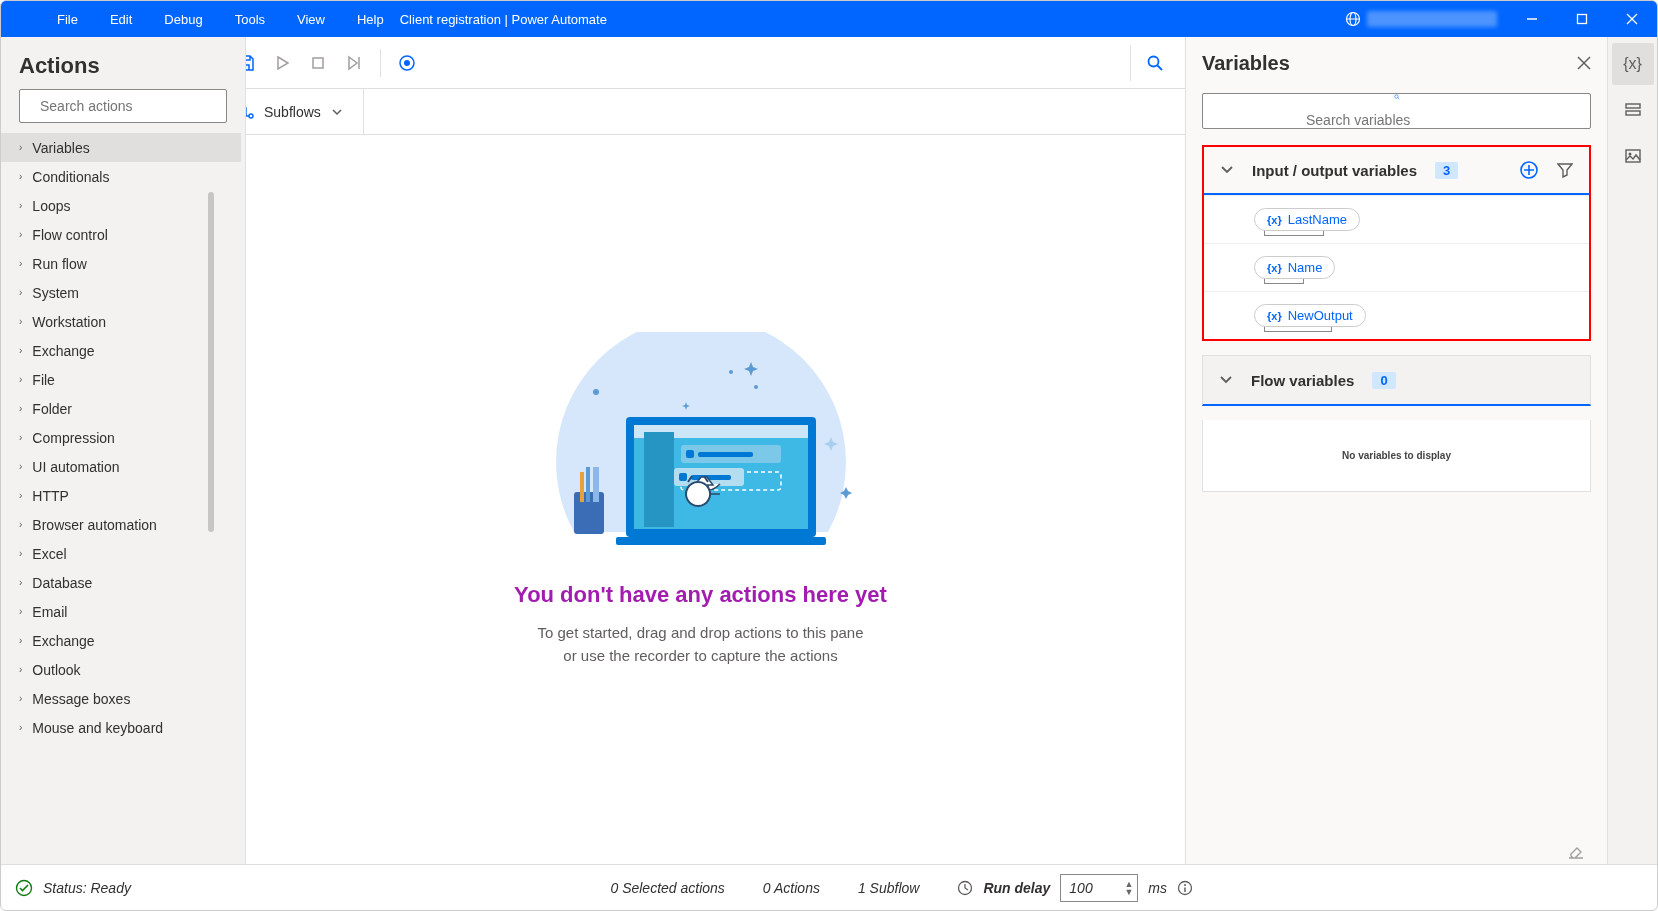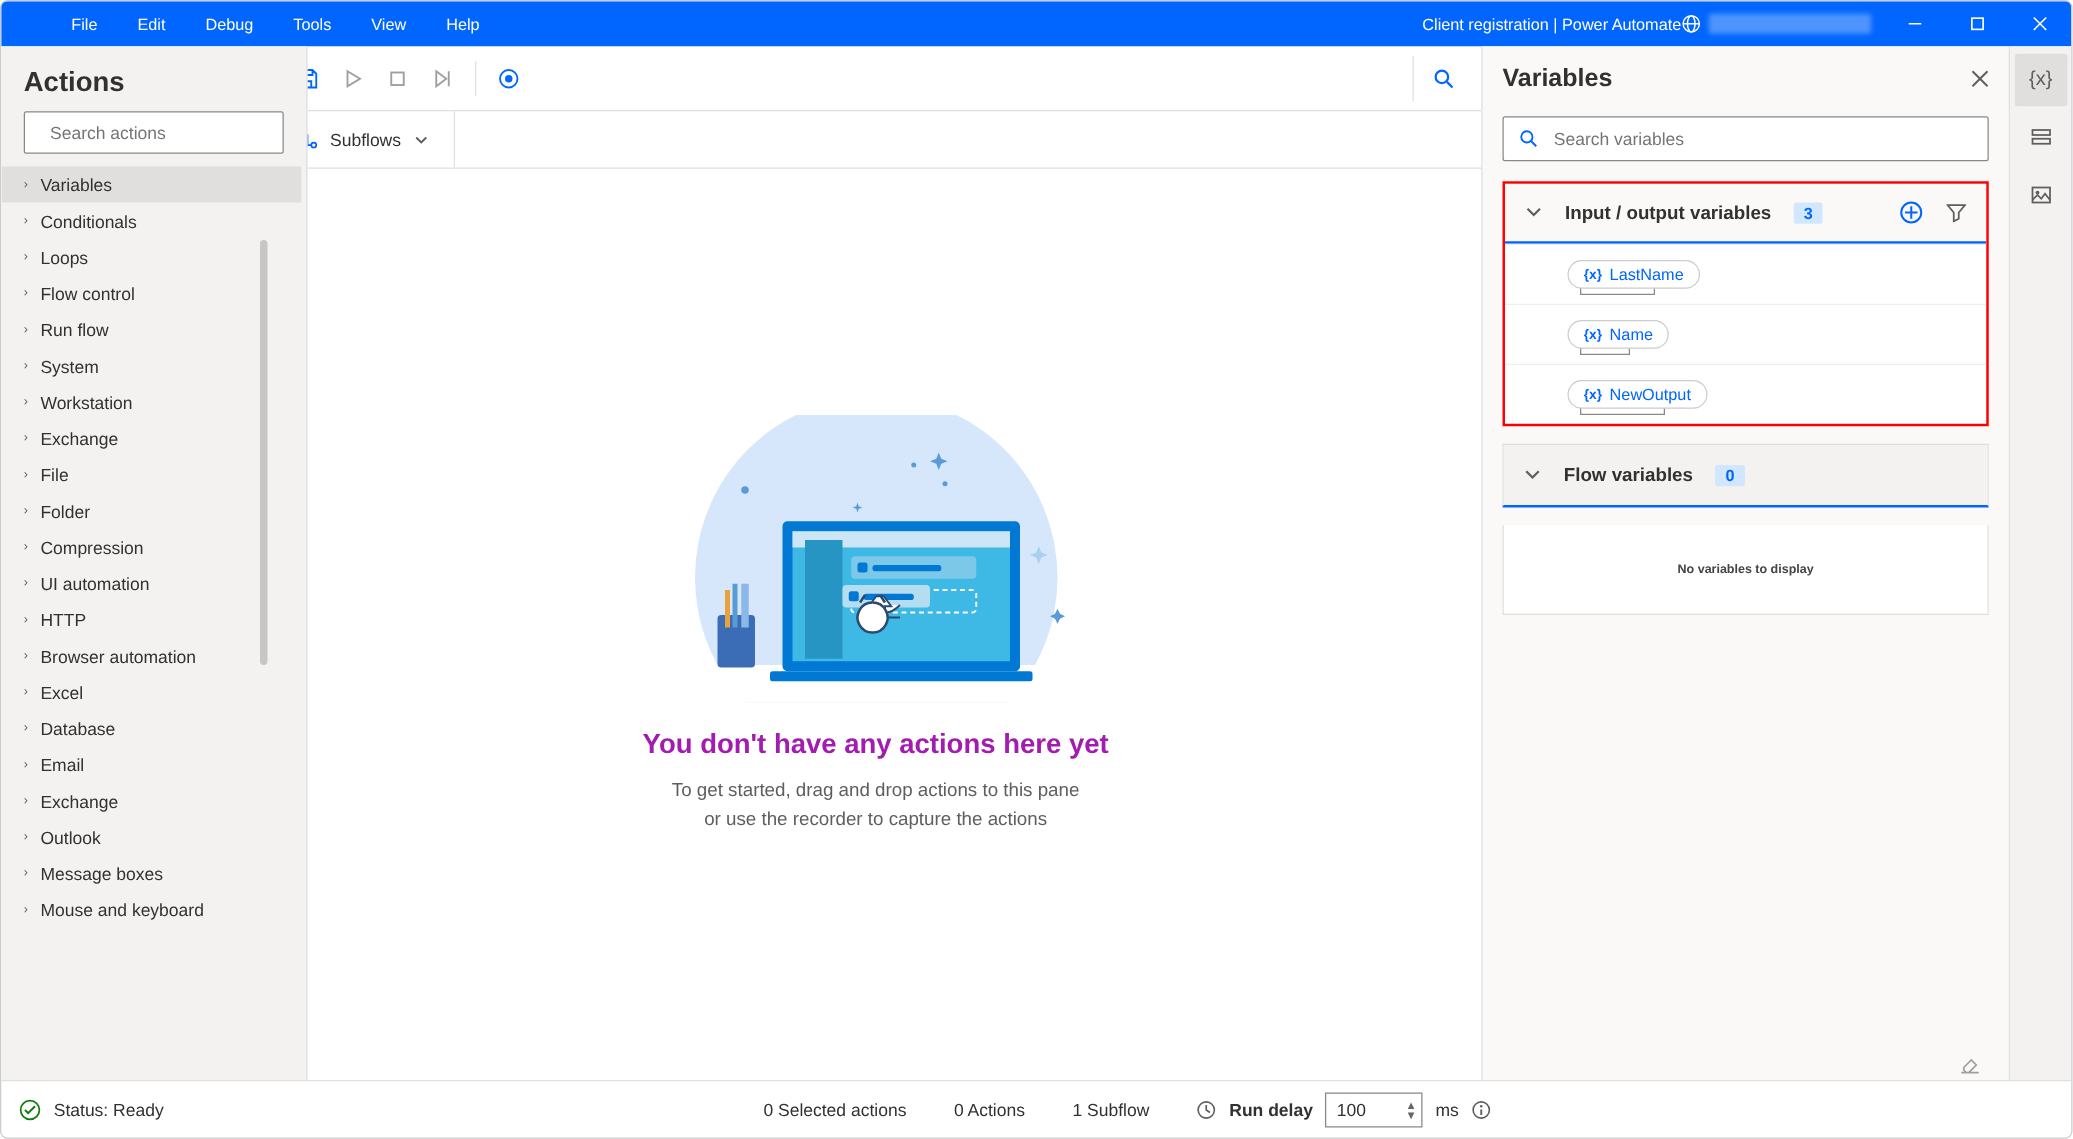--- a/index.html
+++ b/index.html
@@ -1,20 +1,20 @@
 <!DOCTYPE html>
 <html><head>
 <meta charset="utf-8">
 <style>
 * { box-sizing: border-box; margin: 0; padding: 0; font-family: "Segoe UI", Arial, sans-serif; }
 body { width: 1658px; height: 911px; background: #fff; display: flex; flex-direction: column; overflow: hidden; border: 1px solid #ccc; border-radius: 6px; }
 .titlebar { background: #0066ff; height: 36px; display: flex; align-items: center; color: #fff; font-size: 13px; }
 .titlebar .menus { display: flex; gap: 0; padding-left: 40px; }
 .titlebar .menus span { padding: 8px 16px; cursor: pointer; }
-.titlebar .title { flex: 1; text-align: right; font-size: 13px; }
+.titlebar .title { flex: 1; text-align: left; font-size: 13px; }
 .titlebar .env { display:flex; align-items:center; gap:6px; padding-right:10px; }
 .titlebar .env .blur { width: 130px; height: 16px; background: rgba(255,255,255,0.3); border-radius: 2px; filter: blur(2px);}
 .titlebar .winbtns { display: flex; }
 .titlebar .winbtns div { width: 50px; height: 36px; display: flex; align-items: center; justify-content: center; cursor: pointer; }
 .main-layout { flex: 1; display: flex; overflow: hidden; }
 .actions-panel { width: 245px; background: #f3f2f1; display: flex; flex-direction: column; border-right: 1px solid #e0e0e0; }
 .actions-panel h2 { font-size: 22px; font-weight: 600; padding: 16px 18px 10px; color: #323130; }
 .search-box { margin: 0 18px 10px; border: 1px solid #8a8886; border-radius: 2px; background: #fff; height: 34px; display: flex; align-items: center; padding: 0 10px; gap: 10px; }
 .search-box input { border: none; outline: none; flex: 1; font-size: 14px; color: #6d28d9; background: transparent; }
 .actions-list { flex: 1; overflow-y: auto; padding-right: 4px;}
@@ -30,39 +30,39 @@
 .tabs-row { height: 46px; border-bottom: 1px solid #e0e0e0; display: flex; align-items: stretch; }
 .subflows-btn { display: flex; align-items: center; gap: 10px; padding: 0 20px; font-size: 14px; color: #323130; cursor: pointer; border-right: 1px solid #e0e0e0; }
 .tab { display: flex; align-items: center; justify-content: center; width: 155px; font-size: 14px; border-bottom: 3px solid #0066ff; color: #323130; font-weight: 600; border-right: 1px solid #e0e0e0;}
 .canvas { flex: 1; display: flex; flex-direction: column; align-items: center; justify-content: center; color: #605e5c; }
 .canvas h3 { font-size: 22px; font-weight: 600; color: #a21caf; margin-top: 20px; }
 .canvas p { font-size: 15px; margin-top: 14px; text-align: center; line-height: 1.5; }
 .variables-panel { width: 422px; border-left: 1px solid #e0e0e0; background: #faf9f8; display: flex; flex-direction: column; padding: 0; }
 .variables-header { display: flex; align-items: center; justify-content: space-between; height: 52px; padding: 0 16px; }
 .variables-header h2 { font-size: 20px; font-weight: 600; color: #323130; }
 .variables-header .close { font-size: 16px; color: #605e5c; cursor: pointer; }
-.var-search { margin: 4px 16px 16px; border: 1px solid #8a8886; border-radius: 2px; background: #fff; height: 36px; display: flex; align-items: center; padding: 0 12px; gap: 12px; }
+.var-search { margin: 4px 16px 16px; border: 1px solid #8a8886; border-radius: 2px; background: #fff; height: 36px; display: flex; align-items: center; padding: 0 12px; gap: 12px; flex-direction: column; }
 .var-search input { border: none; outline: none; flex: 1; font-size: 14px; color: #605e5c; background: transparent; }
 .var-section { margin: 0 16px 14px; background: #fff; border: 2px solid #ff0000; overflow: hidden; }
 .var-section.flow { border: 1px solid #e0e0e0; border-bottom:2px solid #0066ff;}
 .var-section-header { height: 48px; display: flex; align-items: center; padding: 0 16px; gap: 14px; font-size: 15px; font-weight: 600; color: #323130; border-bottom: 2px solid #0066ff; justify-content: space-between; background:#faf9f8;}
 .var-section.flow .var-section-header { border-bottom: none; background:#f3f2f1;}
 .var-section-header .left { display:flex; align-items:center; gap:18px;}
 .var-section-header .badge { background: #d0e7ff; color: #0066ff; padding: 1px 8px; border-radius: 2px; font-size: 13px; font-weight: 600; }
 .var-section-header .right { display:flex; align-items:center; gap:18px;}
 .var-section-header .add { color: #0066ff; font-size: 20px; cursor: pointer; }
 .var-section-header .filter { color: #605e5c; cursor: pointer; }
 .var-chip { border: 1px solid #ccc; border-radius: 14px; padding: 3px 12px; font-size: 13px; color: #0066ff; display: flex; align-items: center; gap: 6px; background:#fff; position:relative;}
 .var-chip .sym { font-weight: 600; font-size: 11px;}
 .var-row-wrap { position:relative; height:48px; border-top:1px solid #eee; display:flex; align-items:center; padding-left:50px;}
 .flow-empty { background:#fff; padding: 30px 10px; text-align:center; font-size:10px; color:#444; font-weight:600;}
 .right-rail { width: 50px; background: #f3f2f1; border-left: 1px solid #e0e0e0; display: flex; flex-direction: column; align-items: center; padding-top: 6px; gap: 4px;}
 .right-rail div { width: 42px; height: 42px; display: flex; align-items: center; justify-content: center; cursor: pointer; font-size: 16px; color: #605e5c; border-radius:2px;}
 .right-rail div.active { background: #e1dfdd; }
-.statusbar { height: 46px; border-top: 1px solid #e0e0e0; display: flex; align-items: center; padding: 0 14px; font-size: 14px; color: #323130; gap: 10px; }
+.statusbar { height: 46px; border-top: 1px solid #e0e0e0; display: flex; align-items: center; padding: 0 14px; font-size: 14px; color: #323130; gap: 10px; font-style: italic; }
 .statusbar .spacer { flex: 1; }
 .statusbar .delay-input { width: 78px; height: 28px; border: 1px solid #8a8886; padding: 0 4px 0 8px; font-size:14px; display:flex; align-items:center; justify-content:space-between;}
 .delay-spin { display:flex; flex-direction:column; line-height:8px; font-size:9px; color:#666;}
 .eraser-area { display:flex; justify-content:flex-end; padding:8px 22px 4px 0;}
 svg { display: block; }
 .scrollbar-track { position:absolute; right:2px; top:155px; width:6px; height:340px; background:#c8c6c4; border-radius:3px;}
 .actions-panel-wrap { position:relative; width:215px;}
 </style>
 </head>
 <body>

